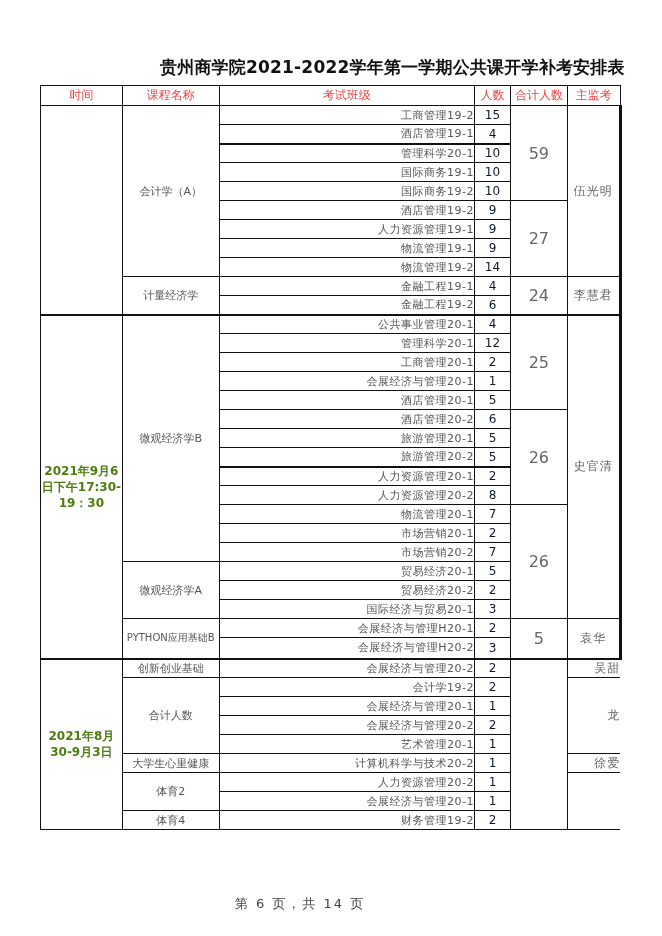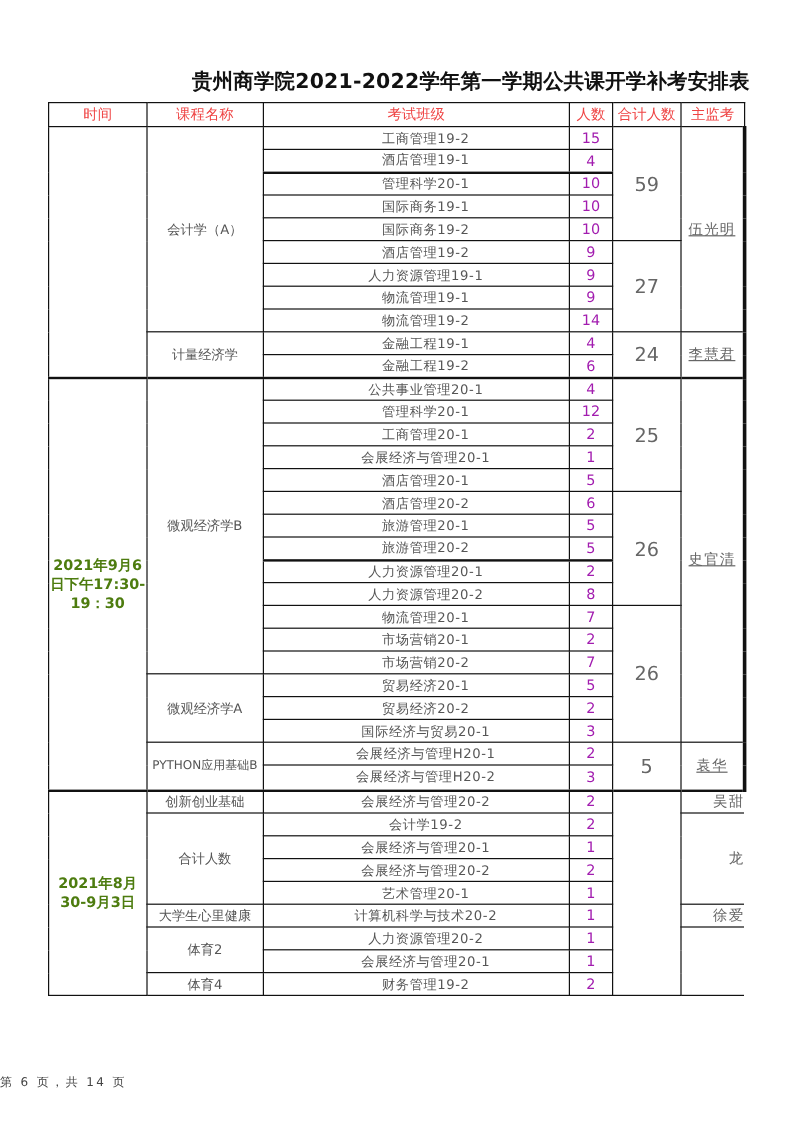--- a/index.html
+++ b/index.html
@@ -9,33 +9,33 @@
            font-family: "DejaVu Sans", sans-serif; font-weight: bold; font-size: 17px;
            color: #111; white-space: nowrap; letter-spacing: 0.2px; }
   .sheet { position: absolute; left: 40px; top: 85px; width: 640px; height: 770px; overflow: hidden; }
   table { border-collapse: collapse; table-layout: fixed; }
   td, th { border: 1px solid #111; padding: 0; font-size: 11px; font-weight: normal;
            color: #555; overflow: hidden; white-space: nowrap; }
   th { text-align: center; height: 19px; font-size: 12px; color: #ef4444; }
   td.time { text-align: center; font-weight: bold; color: #4d7c0f; font-size: 12px; white-space: normal;
             line-height: 16px; border-left: 1px solid #111; }
   td.course { text-align: center; font-size: 11px; }
-  td.cls { text-align: center; padding-left: 16px; font-size: 11px; letter-spacing: 0.5px; }
-  td.num { text-align: center; font-size: 12px; color: #a21caf; }
+  td.cls { text-align: right; padding-left: 16px; font-size: 11px; letter-spacing: 0.5px; }
+  td.num { text-align: center; font-size: 12px; color: #0f172a; }
   td.total { text-align: center; font-size: 16px; color: #666; }
   td.sup { text-align: center; font-size: 12px; color: #666; letter-spacing: 1px; }
   td.sup-r { text-align: right; font-size: 12px; color: #666; letter-spacing: 1px; padding-right: 0; }
   tr.r { height: 19px; }
   tr.rt { height: 21px; }
   .thick-top td.cls, .thick-top td.num { border-top: 2px solid #111; }
   .grp-top > td { border-top: 2px solid #111; }
-  td.right-thick { border-right: 3px solid #111; text-decoration: underline; }
+  td.right-thick { border-right: 3px solid #111; }
   td.edge { border-right: none; }
-  .footer { position: absolute; left: 0; top: 895px; width: 600px; 
-            font-size: 10px; color: #444; letter-spacing: 2px; }
+  .footer { position: absolute; left: 0; top: 895px; width: 600px; text-align: center;
+            font-size: 13px; color: #444; letter-spacing: 2px; }
 </style>
 </head>
 <body>
 
 <div class="title">贵州商学院2021-2022学年第一学期公共课开学补考安排表</div>
 
 <div class="sheet">
 <table>
   <colgroup>
     <col style="width:82px">

